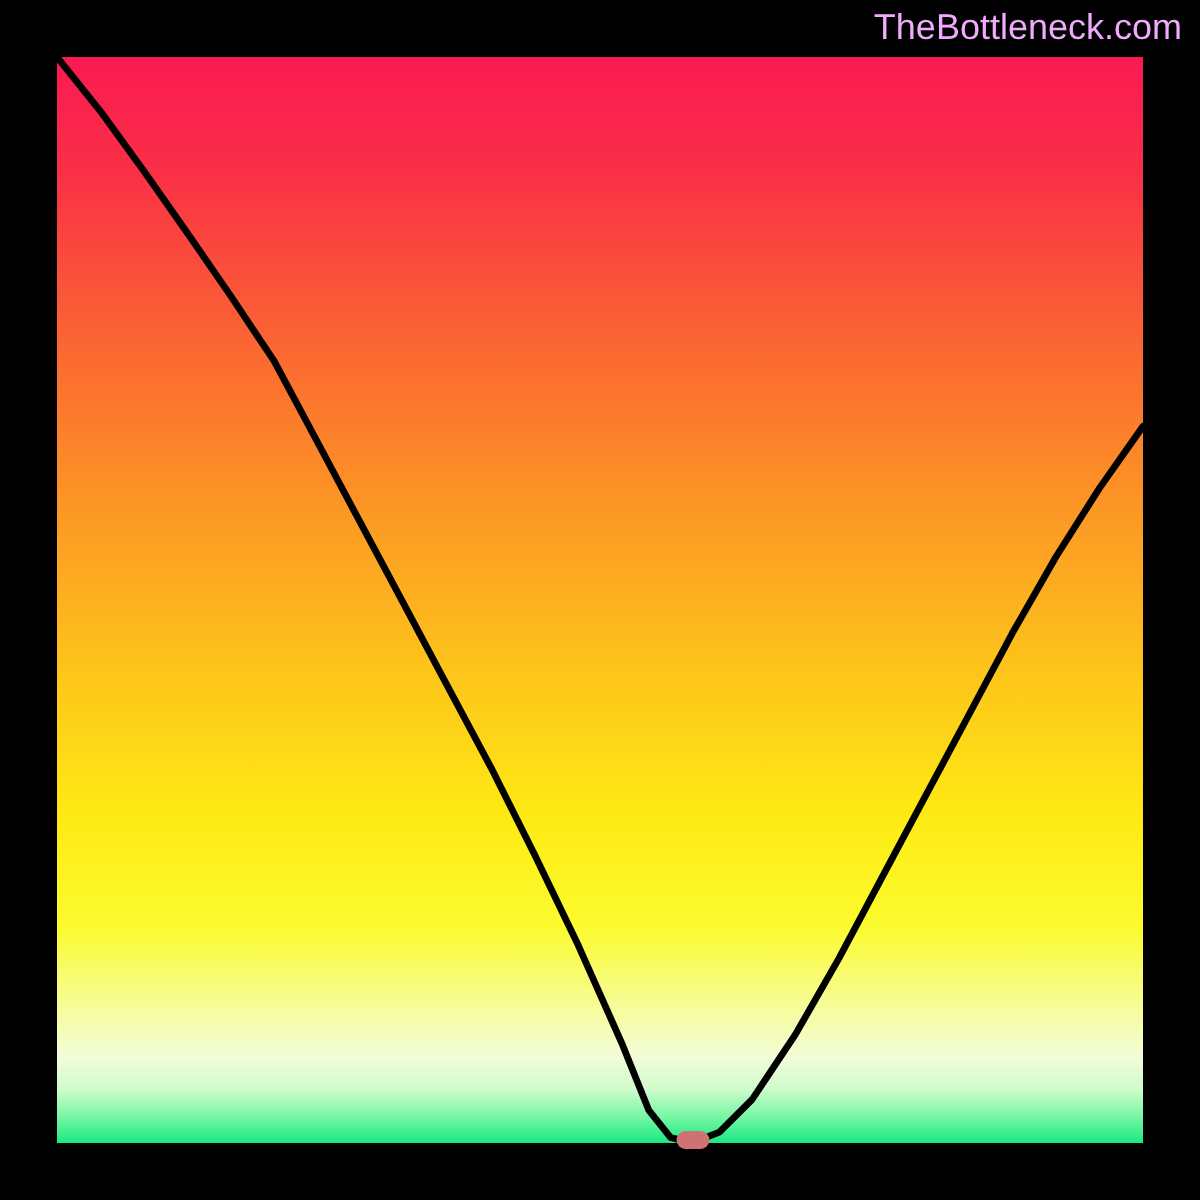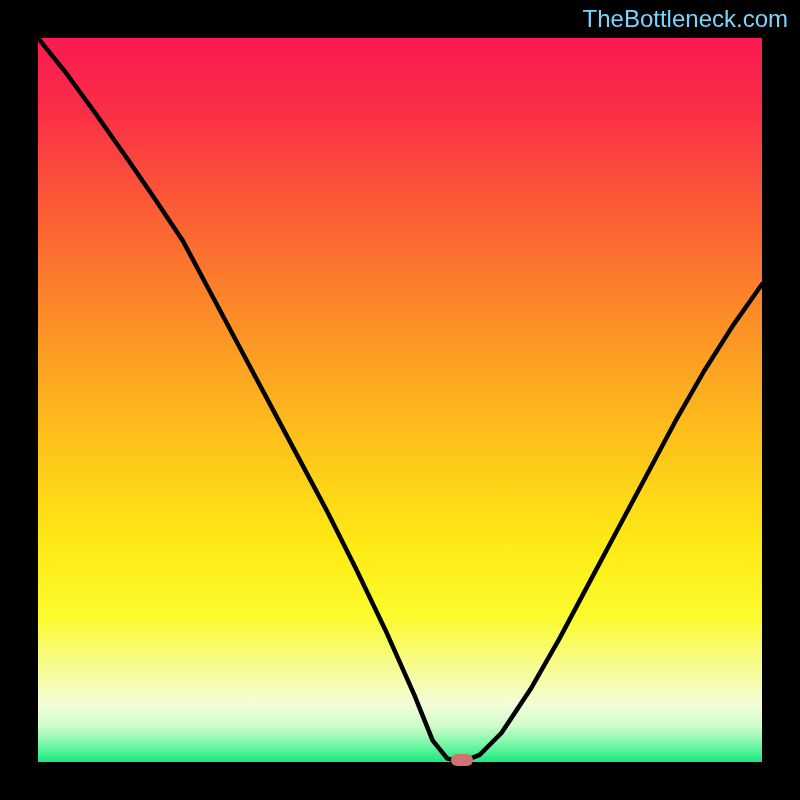--- a/index.html
+++ b/index.html
@@ -8,21 +8,21 @@
     width: 800px;
     height: 800px;
     background: #000;
     position: relative;
     font-family: Arial, sans-serif;
   }
   .watermark {
     position: absolute;
     top: 5px;
     right: 12px;
-    color: #7dd3fc;
+    color: #f0abfc;
     font-size: 24px;
     font-weight: normal;
     letter-spacing: 0px;
     z-index: 10;
     text-align: center;
   }
   .plot-area {
     position: absolute;
     left: 38px;
     top: 38px;

